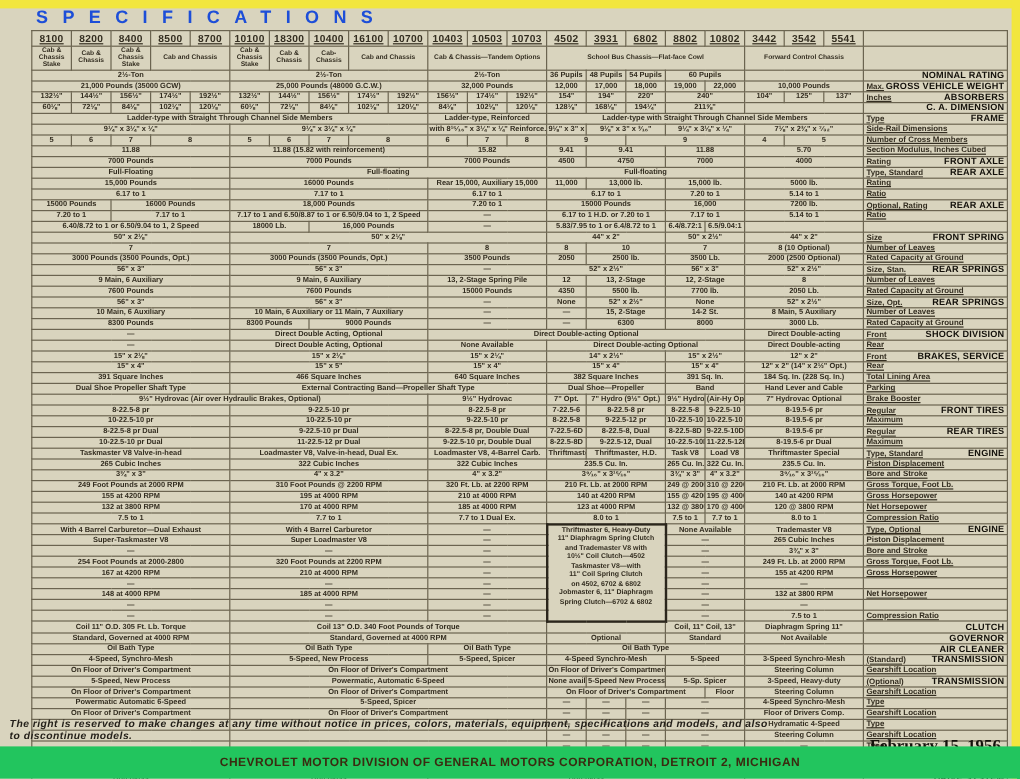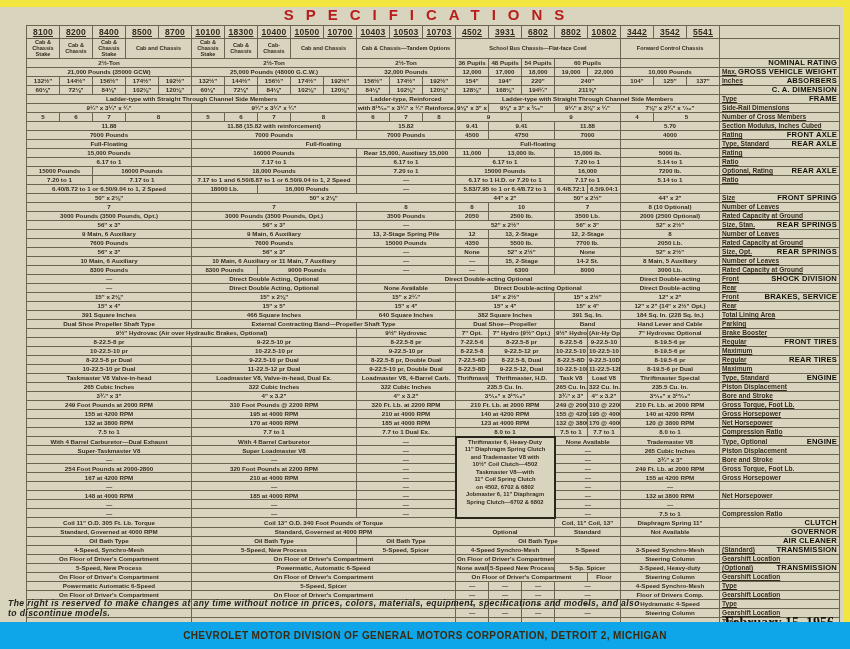--- a/index.html
+++ b/index.html
@@ -3,25 +3,25 @@
 <meta charset="utf-8">
 <style>
   html,body{margin:0;padding:0;}
   body{
     width:850px;height:649px;overflow:hidden;position:relative;
     background:#d9d4be;color:#2b261c;
     font-family:"Liberation Sans",sans-serif;
   }
   .strip-top{position:absolute;top:0;left:0;right:0;height:7px;background:#f2e63e;}
   .strip-right{position:absolute;top:0;right:0;bottom:0;width:7px;background:#f2e63e;}
-  .bottom-band{position:absolute;left:0;right:0;bottom:0;height:27px;background:#0ea5e9;
+  .bottom-band{position:absolute;left:0;right:0;bottom:0;height:27px;background:#22c55e;
     display:flex;align-items:center;justify-content:center;}
   .company{font-weight:bold;font-size:10px;color:#3a2b10;letter-spacing:.4px;}
-  .title{position:absolute;top:6px;left:30px;right:20px;text-align:center;
-    font-size:15px;font-weight:bold;letter-spacing:12px;color:#b91c1c;white-space:nowrap;}
+  .title{position:absolute;top:6px;left:30px;right:20px;
+    font-size:15px;font-weight:bold;letter-spacing:12px;color:#1d4ed8;white-space:nowrap;}
   .tablewrap{position:absolute;top:25px;left:26px;right:11px;}
   table{border-collapse:collapse;width:100%;table-layout:fixed;}
   td{border:1px solid #6b6450;font-size:6.2px;line-height:7px;height:8px;
     padding:0 1px;text-align:center;white-space:nowrap;overflow:hidden;
     font-weight:bold;color:#332d20;}
   tr.models td{font-size:8.5px;height:12px;letter-spacing:.3px;text-decoration:underline;}
   tr.hdr2 td{font-size:5.6px;white-space:normal;line-height:6.2px;height:17px;}
   td.boxcell{white-space:pre-line;border:2px solid #2b261c;font-size:5.8px;line-height:7.55px;vertical-align:top;padding-top:1px;}
   td.lblcell{border-left:none;padding:0 2px;}
   .lblin{display:flex;align-items:baseline;width:100%;}
@@ -69,21 +69,21 @@
     <tbody id="tbody">
         <tr class="models">
           <td>8100</td>
           <td>8200</td>
           <td>8400</td>
           <td>8500</td>
           <td>8700</td>
           <td>10100</td>
           <td>18300</td>
           <td>10400</td>
-          <td>10500</td>
+          <td>16100</td>
           <td>10700</td>
           <td>10403</td>
           <td>10503</td>
           <td>10703</td>
           <td>4502</td>
           <td>3931</td>
           <td>6802</td>
           <td>8802</td>
           <td>10802</td>
           <td>3442</td>

